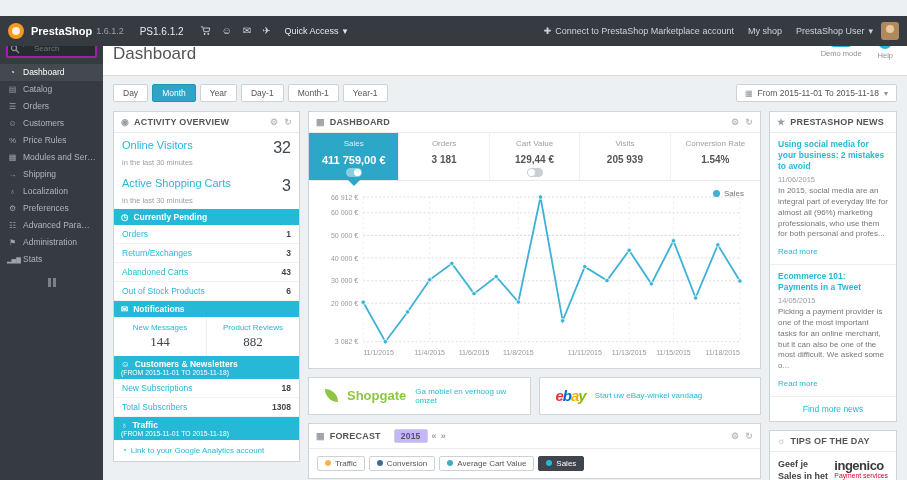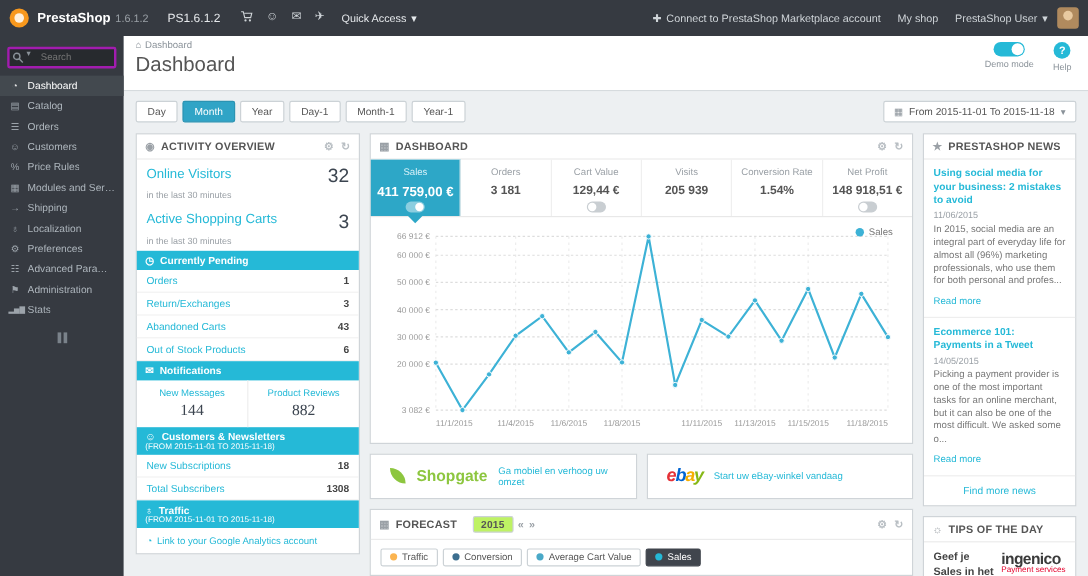--- a/index.html
+++ b/index.html
@@ -1,20 +1,20 @@
 <!DOCTYPE html>
 <html><head>
 <meta charset="utf-8">
 <style>
   * { margin:0; padding:0; box-sizing:border-box; }
   html,body { width:907px; height:480px; overflow:hidden; }
   body { font-family:"Liberation Sans", sans-serif; background:#edf0f2; color:#555; position:relative; }
 
   
-  .topbar { position:absolute; top:0; left:0; right:0; height:30px; background:#363a41; display:flex; align-items:center; z-index:30; color:#cfd4d8; font-size:9px; }
+  .topbar { position:absolute; top:16px; left:0; right:0; height:30px; background:#363a41; display:flex; align-items:center; z-index:30; color:#cfd4d8; font-size:9px; }
   .ps-logo { width:16px; height:16px; border-radius:50%; background:#f8981d; margin:0 7px 0 8px; flex:0 0 auto; position:relative; }
   .ps-logo::after { content:""; position:absolute; left:4px; top:4px; width:8px; height:8px; border-radius:50%; background:rgba(255,255,255,.85); }
   .brand { color:#fff; font-weight:bold; font-size:11px; }
   .version { color:#9aa0a6; font-size:9px; margin-left:4px; }
   .shopname { margin-left:16px; color:#e6e9ec; font-size:10px; }
   .tb-icons { display:flex; gap:11px; margin-left:16px; align-items:center; }
   .tb-icon { color:#cfd4d8; font-size:10px; line-height:1; cursor:pointer; }
   .quick-access { margin-left:14px; color:#e6e9ec; display:flex; gap:4px; align-items:center; cursor:pointer; }
   .tb-spacer { flex:1; }
   .tb-link { display:flex; align-items:center; gap:4px; margin-left:14px; cursor:pointer; color:#cfd4d8; }
@@ -107,21 +107,21 @@
   .modules-row { display:flex; gap:8px; margin-bottom:8px; }
   .module-box { flex:1; background:#fff; border:1px solid #cfd4d8; display:flex; align-items:center; gap:9px; padding:9px 16px; }
   .sg-leaf { width:13px; height:13px; background:#8dc63f; border-radius:0 100% 0 100%; flex:0 0 auto; }
   .sg-text { color:#8dc63f; font-weight:bold; font-size:13px; }
   .ebay-logo { font-size:15px; font-weight:bold; font-style:italic; letter-spacing:-1px; }
   .eb-e{color:#e53238} .eb-b{color:#0064d2} .eb-a{color:#f5af02} .eb-y{color:#86b817}
   .module-link { color:#25b9d7; font-size:8px; cursor:pointer; }
 
   
   .forecast-header-extra { display:flex; gap:4px; align-items:center; margin-left:8px; }
-  .year-select { border:1px solid #ccd2d6; border-radius:2px; background:#bef264; font-size:8.5px; color:#555; padding:1px 6px; display:flex; gap:4px; align-items:center; cursor:pointer; }
+  .year-select { border:1px solid #ccd2d6; border-radius:2px; background:#c4b5fd; font-size:8.5px; color:#555; padding:1px 6px; display:flex; gap:4px; align-items:center; cursor:pointer; }
   .fc-arrow { color:#9aa0a6; font-size:9px; cursor:pointer; }
   .legend-row { display:flex; gap:4px; padding:7px 8px; flex-wrap:wrap; }
   .legend-btn { border:1px solid #ccd2d6; background:#fff; border-radius:2px; font-size:8px; color:#555; padding:2px 7px; display:flex; align-items:center; gap:4px; cursor:pointer; }
   .legend-btn .dot { width:6px; height:6px; border-radius:50%; }
   .dot-traffic{background:#fbb450} .dot-conversion{background:#3c6e8f} .dot-acv{background:#4aa9c8} .dot-sales{background:#25b9d7}
   .legend-btn.selected { background:#40454d; border-color:#40454d; color:#fff; }
 
   
   .article { padding:6px 8px; border-bottom:1px solid #eee; }
   .article-title { color:#25b9d7; font-weight:bold; font-size:8.5px; line-height:1.3; cursor:pointer; }
@@ -400,25 +400,20 @@
               <div class="kvalue">129,44 €</div>
               <span class="mini-toggle"></span>
             </div>
             <div class="kpi">
               <div class="klabel">Visits</div>
               <div class="kvalue">205 939</div>
             </div>
             <div class="kpi">
               <div class="klabel">Conversion Rate</div>
               <div class="kvalue">1.54%</div>
-            </div>
-            <div class="kpi">
-              <div class="klabel">Net Profit</div>
-              <div class="kvalue">148 918,51 €</div>
-              <span class="mini-toggle"></span>
             </div>
           </div>
 
           <div class="chart-wrap">
             <div class="chart-legend">
               <span class="dot"></span>
               <span>Sales</span>
             </div>
             <div id="sales-chart"><svg viewBox="0 0 433 174" width="100%">
                   <line x1="46" x2="46" y1="10" y2="154" stroke="#ededed" stroke-dasharray="2,3" stroke-width="1"></line>

